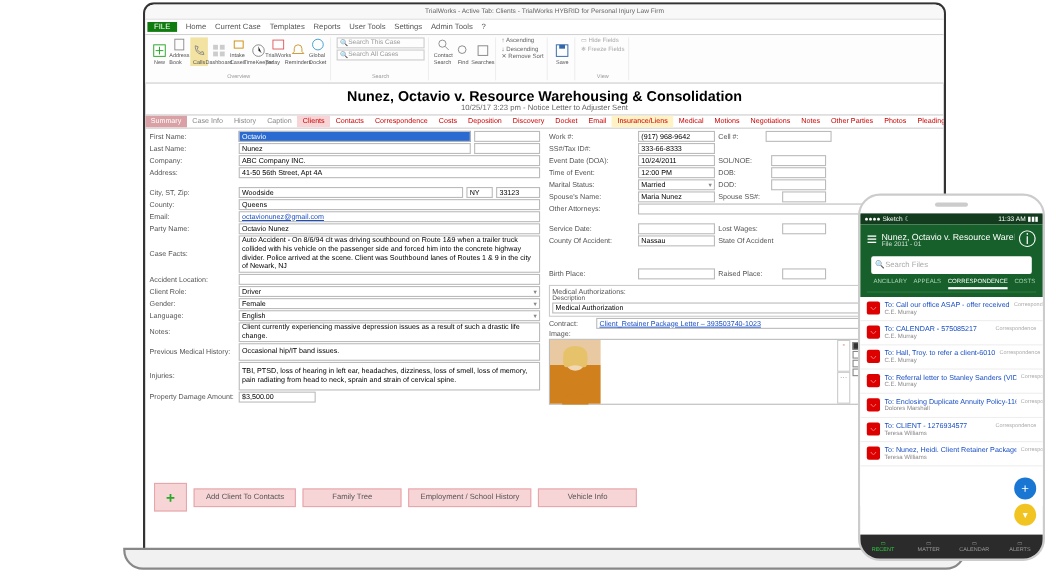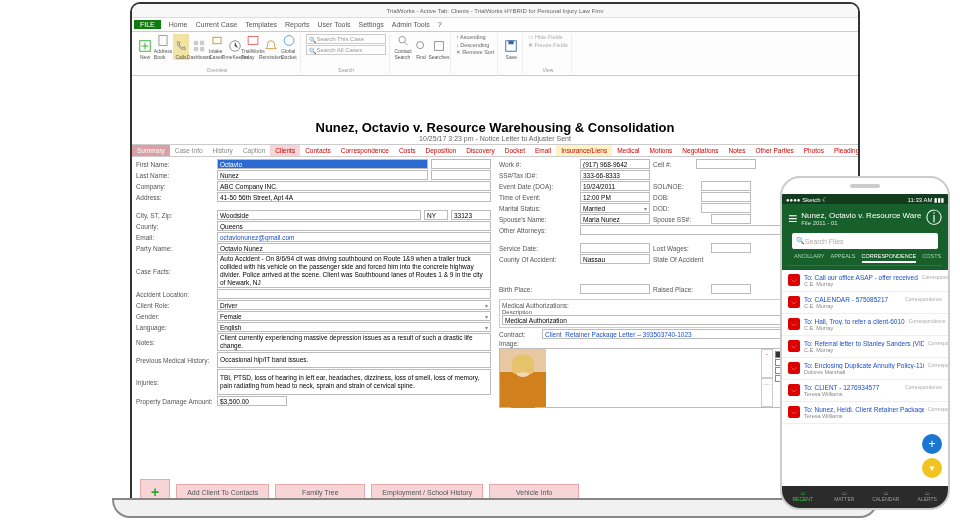--- a/index.html
+++ b/index.html
@@ -29,21 +29,21 @@
   .rgrp{ display:flex; flex-direction:column; align-items:center; justify-content:space-between; padding:0 3px; border-right:1px solid #eee;}
   .ricons{ display:flex; gap:2px;}
   .ricon{ width:16px; height:26px; display:flex; flex-direction:column; align-items:center; justify-content:flex-end; color:#555;}
   .ricon svg{ width:14px; height:14px; }
   .ricon span{ font-size:5px; margin-top:1px;}
   .rgrp .glabel{ font-size:5px; color:#999;}
   .schbox{ width:80px; font-size:6px; border:1px solid #ccc; height:10px; padding:0 2px; display:flex; align-items:center; color:#999;}
 
   
   .case-hdr{ text-align:center; padding:4px 0 2px 0;}
-  .case-hdr .t{ font-size:13px; font-weight:600;margin-top:40px;}
+  .case-hdr .t{ font-size:13px; font-weight:600;}
   .case-hdr .s{ font-size:7px; color:#666;}
 
   
   .tabs{ display:flex; border-top:1px solid #ccc; border-bottom:1px solid #ccc; font-size:6.5px; overflow:hidden;}
   .tab{ padding:2px 5px; color:#c00; white-space:nowrap;}
   .tab.active{ background:#d9a1a5; color:#fff;}
   .tab.grey{ color:#888;}
   .tab.salmon{ background:#f7d4d6;}
 
   

